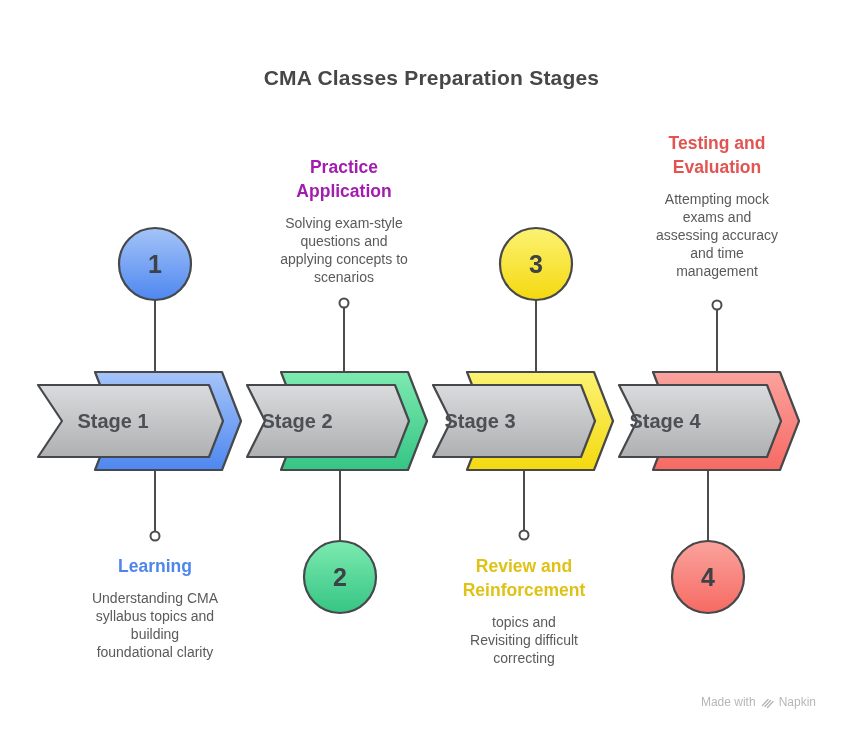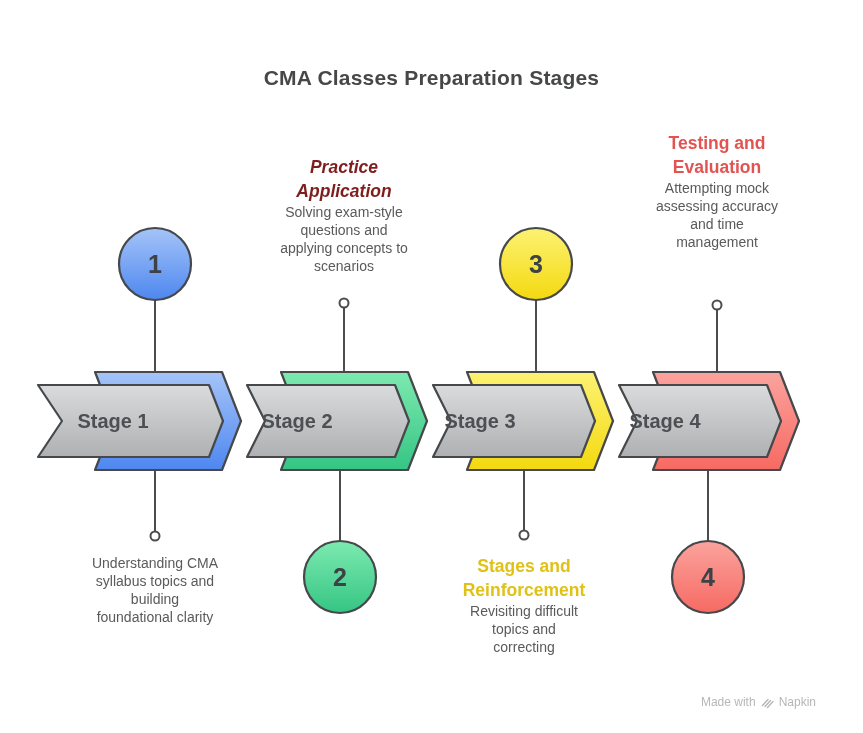--- a/index.html
+++ b/index.html
@@ -7,23 +7,23 @@
     position:relative;width:863px;height:733px;background:#ffffff;overflow:hidden;
     font-family:"Liberation Sans",sans-serif;
   }
   .title{
     position:absolute;top:66px;left:0;right:0;text-align:center;
     font-size:21px;font-weight:700;color:#454749;letter-spacing:.2px;
   }
   .diagram-svg{position:absolute;left:0;top:0;}
   .block{position:absolute;width:190px;transform:translateX(-50%);text-align:center;}
   .block .heading{font-size:17.5px;font-weight:600;line-height:24px;}
-  .block .desc{font-size:14px;line-height:18px;color:#595a5c;}
+  .block .desc{margin-top:11px;font-size:14px;line-height:18px;color:#595a5c;}
   .accent-blue{color:#4e86ec;}
-  .accent-green{color:#7f1d1d;font-style:italic;}
+  .accent-green{color:#a21caf;}
   .accent-yellow{color:#e0c216;}
   .accent-red{color:#e25452;}
   .credit{
     position:absolute;right:47px;bottom:24px;font-size:12px;color:#b4b7ba;
     display:flex;align-items:center;gap:5px;justify-content:center;
   }
   .credit svg{display:block;}
   .stage-label{font-size:20px;font-weight:700;fill:#4c4f54;}
   .circle-number{font-size:25px;font-weight:700;fill:#3d4246;}
   .connector{stroke:#4a4c4e;stroke-width:2;}
@@ -116,45 +116,47 @@
     </div>
   </div>
 
   <div class="block" style="left:717px;top:131px;">
     <div class="heading accent-red">
       <div>Testing and</div>
       <div>Evaluation</div>
     </div>
     <div class="desc">
       <div>Attempting mock</div>
+      <div>exams and</div>
       <div>assessing accuracy</div>
       <div>and time</div>
       <div>management</div>
     </div>
   </div>
 
   <div class="block" style="left:155px;top:554px;">
     <div class="heading accent-blue">
+      <div>Learning</div>
     </div>
     <div class="desc">
       <div>Understanding CMA</div>
       <div>syllabus topics and</div>
       <div>building</div>
       <div>foundational clarity</div>
     </div>
   </div>
 
   <div class="block" style="left:524px;top:554px;">
     <div class="heading accent-yellow">
-      <div>Stages and</div>
+      <div>Review and</div>
       <div>Reinforcement</div>
     </div>
     <div class="desc">
+      <div>topics and</div>
       <div>Revisiting difficult</div>
-      <div>topics and</div>
       <div>correcting</div>
     </div>
   </div>
 
   <div class="credit">
     <span>Made with</span>
     <svg width="13" height="13" viewBox="0 0 13 13">
       <g stroke="#b4b7ba" stroke-width="1.4" stroke-linecap="round" fill="none">
         <path d="M1.5,9.5 L7,3.5"></path>
         <path d="M4,10.5 L9.5,4.5"></path>

